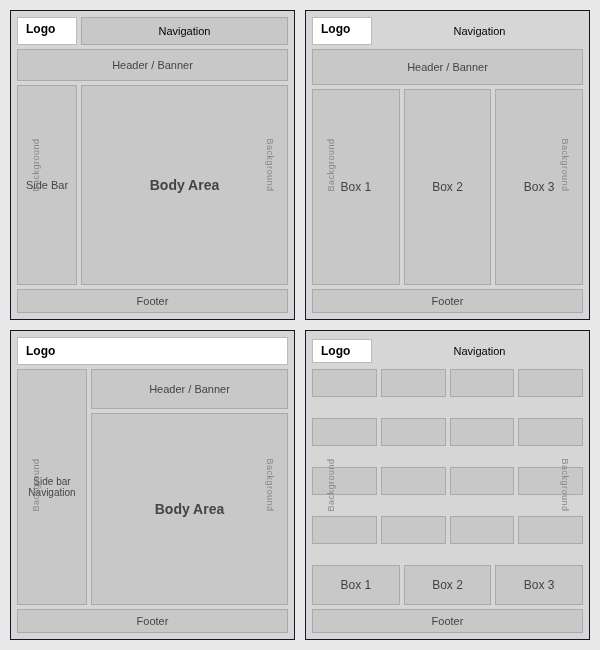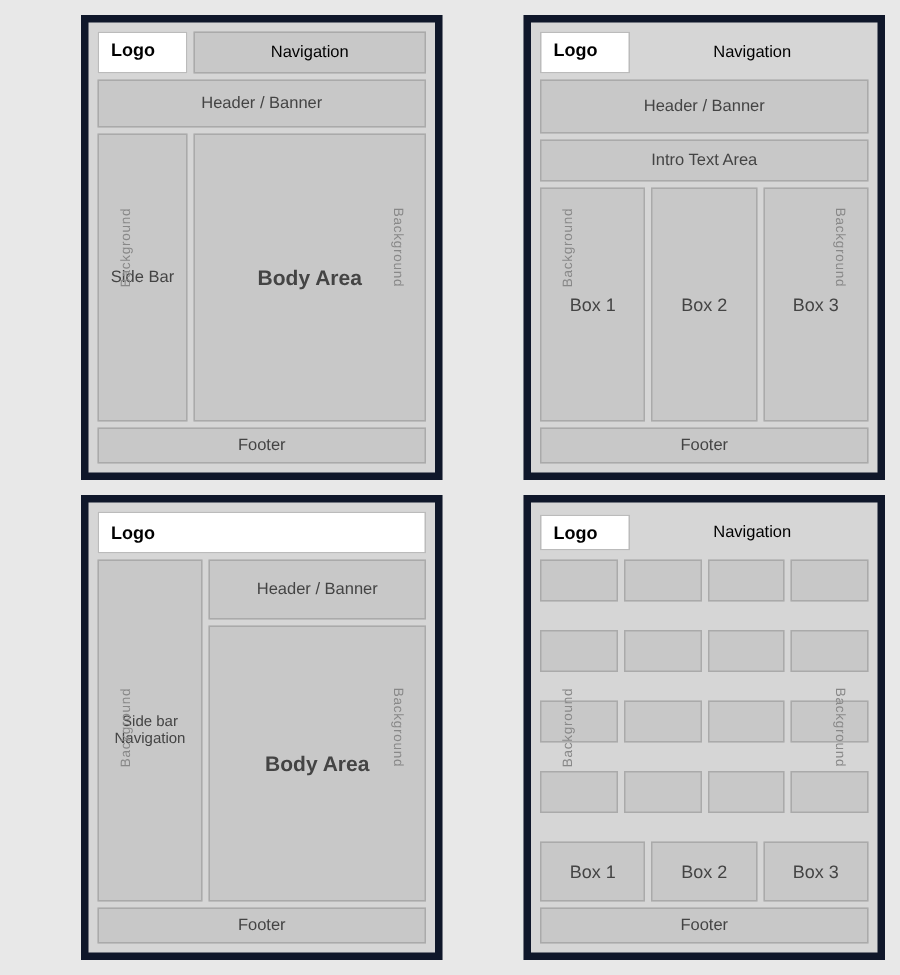--- a/index.html
+++ b/index.html
@@ -10,27 +10,26 @@
       font-family: Arial, sans-serif;
       display: grid;
       grid-template-columns: 1fr 1fr;
       grid-template-rows: 1fr 1fr;
       gap: 10px;
       padding: 10px;
     }
 
     .layout-card {
       background: #d6d6d6;
-      border: 5px solid #0f172a;
+      border: 1px solid #0f172a;
       position: relative;
       display: flex;
       flex-direction: column;
       padding: 6px;
       gap: 4px;
-      margin-left: 44px;
     }
 
     
     .bg-label-right {
       position: absolute;
       right: -2px;
       top: 50%;
       transform: translateY(-50%) rotate(90deg);
       font-size: 9px;
       color: #888;
@@ -105,21 +104,20 @@
   <span class="bg-label-right">Background</span>
   <span class="bg-label-left">Background</span>
 </div>
 
 <div class="layout-card" id="layout2">
   <div class="header-row">
     <div class="logo-cell">Logo</div>
     <div class="nav-cell">Navigation</div>
   </div>
   <div class="banner">Header / Banner</div>
-  <div class="intro">Intro Text Area</div>
   <div class="boxes-row">
     <div class="box">Box 1</div>
     <div class="box">Box 2</div>
     <div class="box">Box 3</div>
   </div>
   <div class="footer">Footer</div>
   <span class="bg-label-right">Background</span>
   <span class="bg-label-left">Background</span>
 </div>
 

